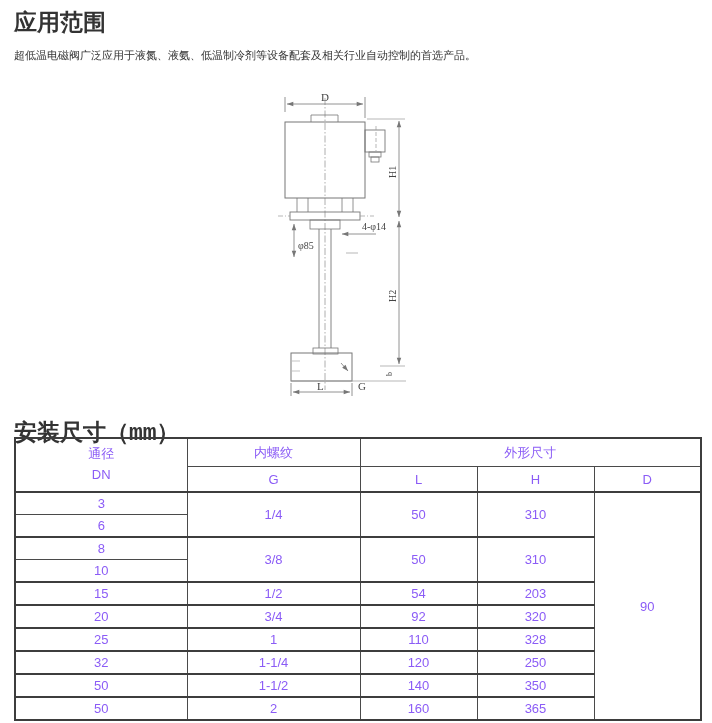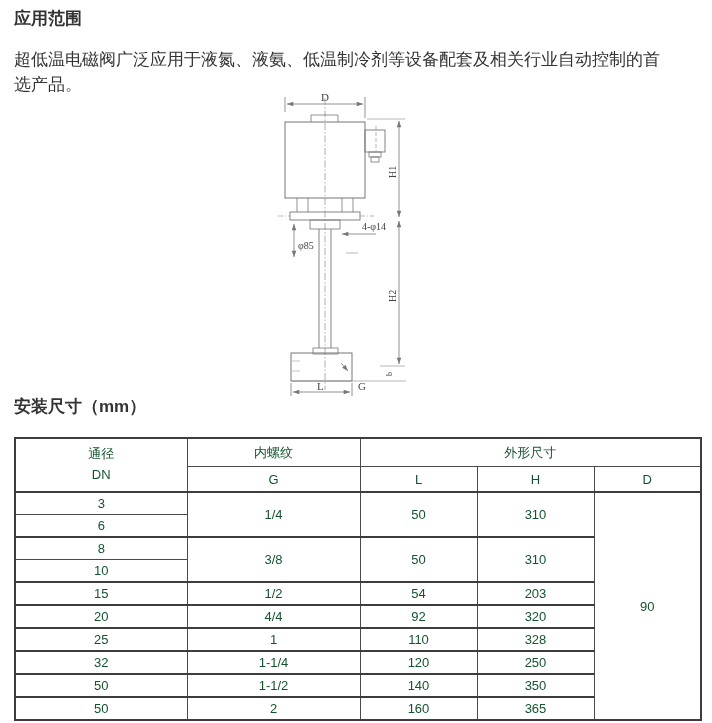--- a/index.html
+++ b/index.html
@@ -1,27 +1,27 @@
 <!DOCTYPE html>
 <html><head>
 <meta charset="utf-8">
 <style>
   html,body{margin:0;padding:0;width:712px;height:723px;background:#ffffff;overflow:hidden;
             font-family:"Liberation Sans",sans-serif;}
-  .sec-title{position:absolute;left:14px;font-size:17px;font-weight:bold;color:#333;margin:0;}
+  .sec-title{position:absolute;left:14px;font-size:23px;font-weight:bold;color:#333;margin:0;}
   #title-app{top:7px;}
-  #title-dim{top:395px;}
-  #intro{position:absolute;left:14px;top:48px;width:660px;font-size:17px;color:#333;
+  #title-dim{top:417px;font-family:Liberation Mono, monospace;}
+  #intro{position:absolute;left:14px;top:48px;width:660px;font-size:11px;color:#333;
          line-height:1.45;margin:0;}
   #diagram{position:absolute;left:250px;top:88px;}
   .dimtxt{font-family:"Liberation Serif","DejaVu Serif",serif;fill:#444;}
   #dims-table{position:absolute;left:14px;top:437px;width:686px;border-collapse:collapse;
               table-layout:fixed;border:2px solid #3d3d3d;}
   #dims-table th,#dims-table td{border:1px solid #4a4a4a;font-weight:normal;font-size:13px;
-              color:#14532d;text-align:center;vertical-align:middle;padding:0;}
+              color:#8b5cf6;text-align:center;vertical-align:middle;padding:0;}
   #dims-table thead tr.hrow1 th{height:27px;}
   #dims-table thead tr.hrow2 th{height:24px;}
   #dims-table tbody td{height:21px;}
   #dims-table tbody tr.grp td, #dims-table tbody tr.first td{border-top:2px solid #3d3d3d;}
   .dn-head div{line-height:1.6;}
 </style>
 </head>
 <body>
 
 <h2 id="title-app" class="sec-title">应用范围</h2>
@@ -145,21 +145,21 @@
       <td>10</td>
     </tr>
     <tr class="grp">
       <td>15</td>
       <td>1/2</td>
       <td>54</td>
       <td>203</td>
     </tr>
     <tr class="grp">
       <td>20</td>
-      <td>4/4</td>
+      <td>3/4</td>
       <td>92</td>
       <td>320</td>
     </tr>
     <tr class="grp">
       <td>25</td>
       <td>1</td>
       <td>110</td>
       <td>328</td>
     </tr>
     <tr class="grp">

